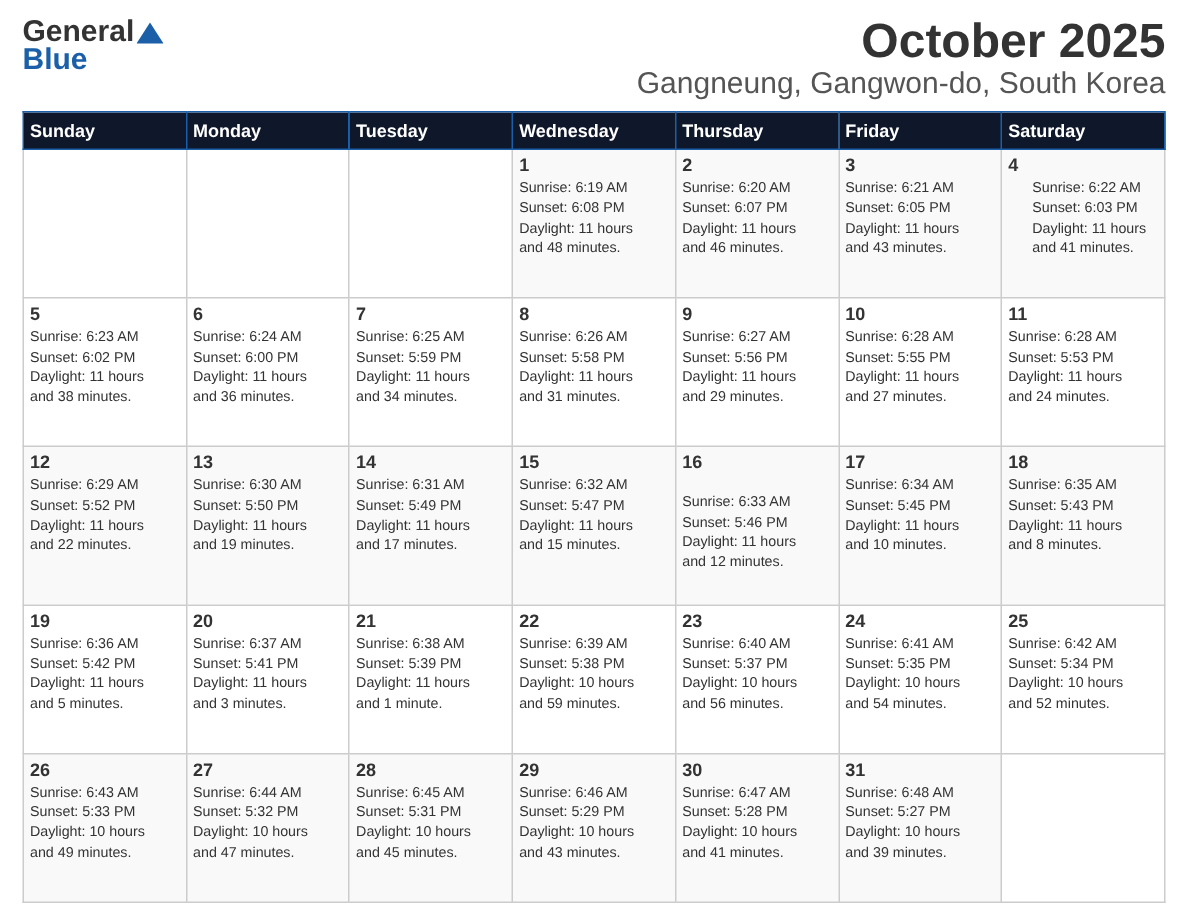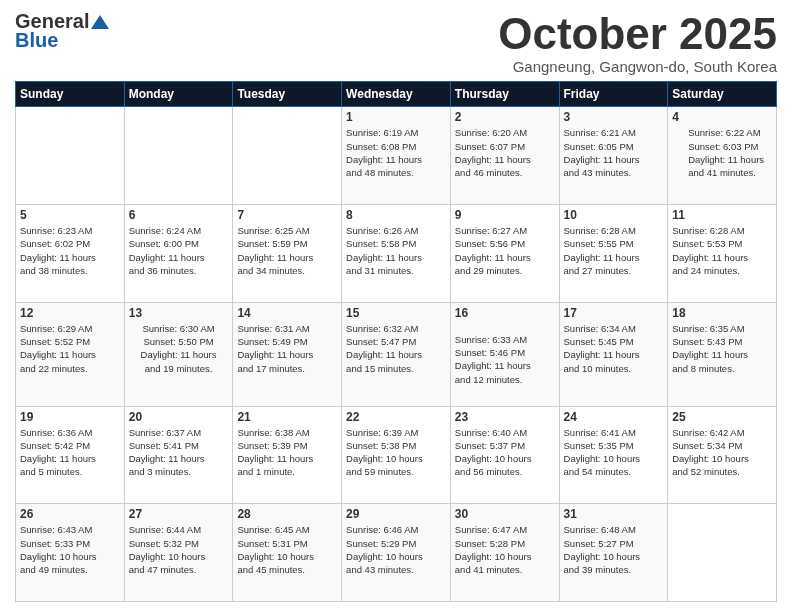--- a/index.html
+++ b/index.html
@@ -25,27 +25,27 @@
     }
     .logo {
       display: flex;
       flex-direction: column;
       align-items: flex-start;
     }
     .title-block {
       text-align: right;
     }
     .main-title {
-      font-size: 44px;
+      font-size: 32px;
       font-weight: bold;
       color: #333;
       line-height: 1.1;
     }
     .subtitle {
-      font-size: 15px;
+      font-size: 20px;
       color: #555;
     }
     .calendar {
       flex: 1;
       border: 1px solid #ccc;
       border-collapse: collapse;
       width: 100%;
       table-layout: fixed;
     }
     .calendar thead th {
@@ -204,21 +204,21 @@
         <tr>
           <td>
             <span class="day-number">12</span>
             <div class="day-info" style="white-space: pre-line;">Sunrise: 6:29 AM
 Sunset: 5:52 PM
 Daylight: 11 hours
 and 22 minutes.</div>
           </td>
           <td>
             <span class="day-number">13</span>
-            <div class="day-info" style="white-space: pre-line; text-align: center;">Sunrise: 6:30 AM
+            <div class="day-info" style="white-space: pre-line;">Sunrise: 6:30 AM
 Sunset: 5:50 PM
 Daylight: 11 hours
 and 19 minutes.</div>
           </td>
           <td>
             <span class="day-number">14</span>
             <div class="day-info" style="white-space: pre-line;">Sunrise: 6:31 AM
 Sunset: 5:49 PM
 Daylight: 11 hours
 and 17 minutes.</div>

